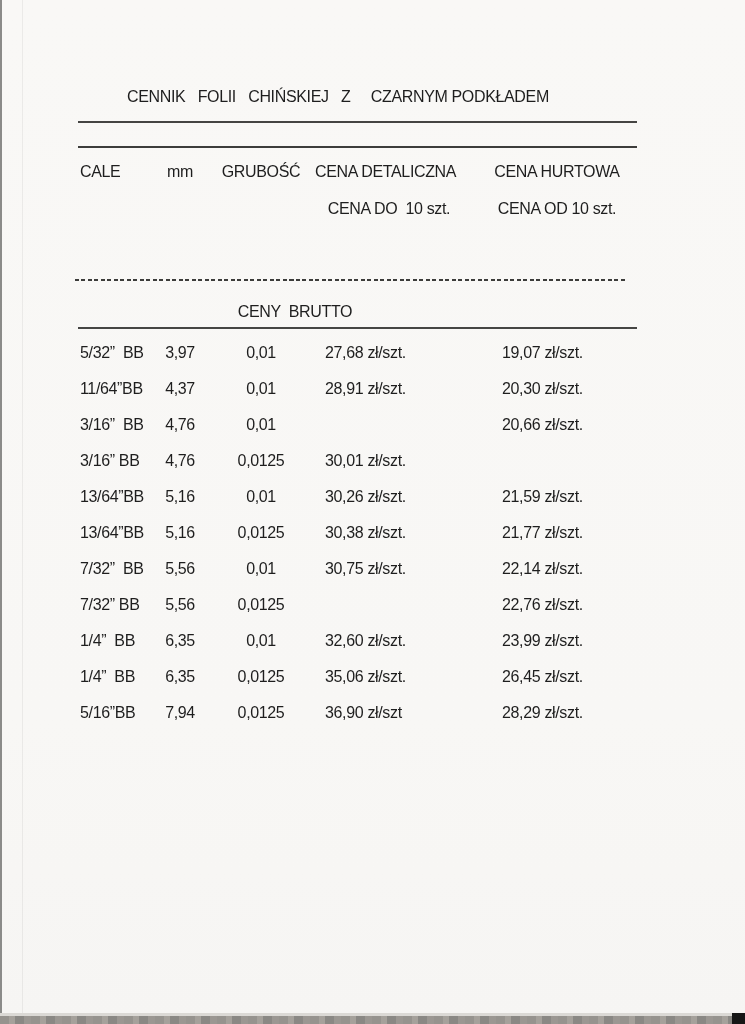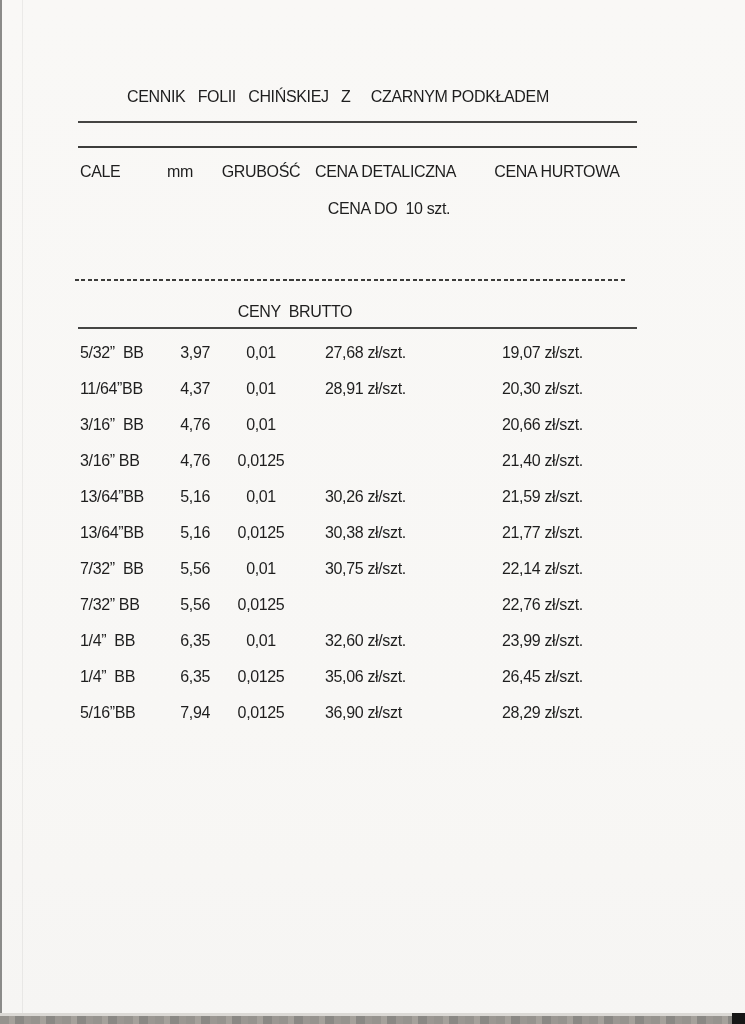--- a/index.html
+++ b/index.html
@@ -66,21 +66,21 @@
   .h-hur{left:483px;top:161px;width:148px;text-align:center;}
   .h-det2{left:315px;top:198px;width:148px;text-align:center;}
   .h-hur2{left:483px;top:198px;width:148px;text-align:center;}
   .h-note{left:458px;top:231px;width:190px;text-align:center;}
   .section-title{left:220px;top:301px;width:150px;text-align:center;}
   
   .price-table{position:absolute;left:0;top:0;width:650px;height:745px;}
   .row{position:absolute;left:0;width:745px;height:22px;}
   .cell{position:absolute;top:0;}
   .c1{left:80px;width:118px;text-align:left;}
-  .c2{left:150px;width:60px;text-align:right;}
+  .c2{left:150px;width:60px;text-align:center;}
   .c3{left:222px;width:78px;text-align:center;}
   .c4{left:325px;width:150px;}
   .c5{left:502px;width:150px;text-align:left;}
 </style>
 </head>
 <body>
 
 <div class="page">
 
   <div class="scan-paper-fold"></div>
@@ -89,20 +89,21 @@
 
   <div class="abs rule rule-1"></div>
   <div class="abs rule rule-2"></div>
 
   <div class="abs hdr h-cale pre">CALE</div>
   <div class="abs hdr h-mm pre">mm</div>
   <div class="abs hdr h-gru pre">GRUBOŚĆ</div>
   <div class="abs hdr h-det pre">CENA DETALICZNA</div>
   <div class="abs hdr h-hur pre">CENA HURTOWA</div>
   <div class="abs hdr h-det2 pre">CENA DO  10 szt.</div>
+  <div class="abs hdr h-hur2 pre">CENA OD 10 szt.</div>
 
   <div class="abs dashed-rule"></div>
 
   <div class="abs section-title pre">CENY  BRUTTO</div>
 
   <div class="abs rule rule-3"></div>
 
   <div class="price-table">
     <div class="row" style="top:342px">
       <div class="cell c1 pre">5/32”  BB</div>
@@ -121,21 +122,21 @@
     <div class="row" style="top:414px">
       <div class="cell c1 pre">3/16”  BB</div>
       <div class="cell c2">4,76</div>
       <div class="cell c3">0,01</div>
       <div class="cell c5">20,66 zł/szt.</div>
     </div>
     <div class="row" style="top:450px">
       <div class="cell c1 pre">3/16” BB</div>
       <div class="cell c2">4,76</div>
       <div class="cell c3">0,0125</div>
-      <div class="cell c5">21,40 zł/szt.</div>
+      <div class="cell c4">30,01 zł/szt.</div>
     </div>
     <div class="row" style="top:486px">
       <div class="cell c1 pre">13/64”BB</div>
       <div class="cell c2">5,16</div>
       <div class="cell c3">0,01</div>
       <div class="cell c4">30,26 zł/szt.</div>
       <div class="cell c5">21,59 zł/szt.</div>
     </div>
     <div class="row" style="top:522px">
       <div class="cell c1 pre">13/64”BB</div>

